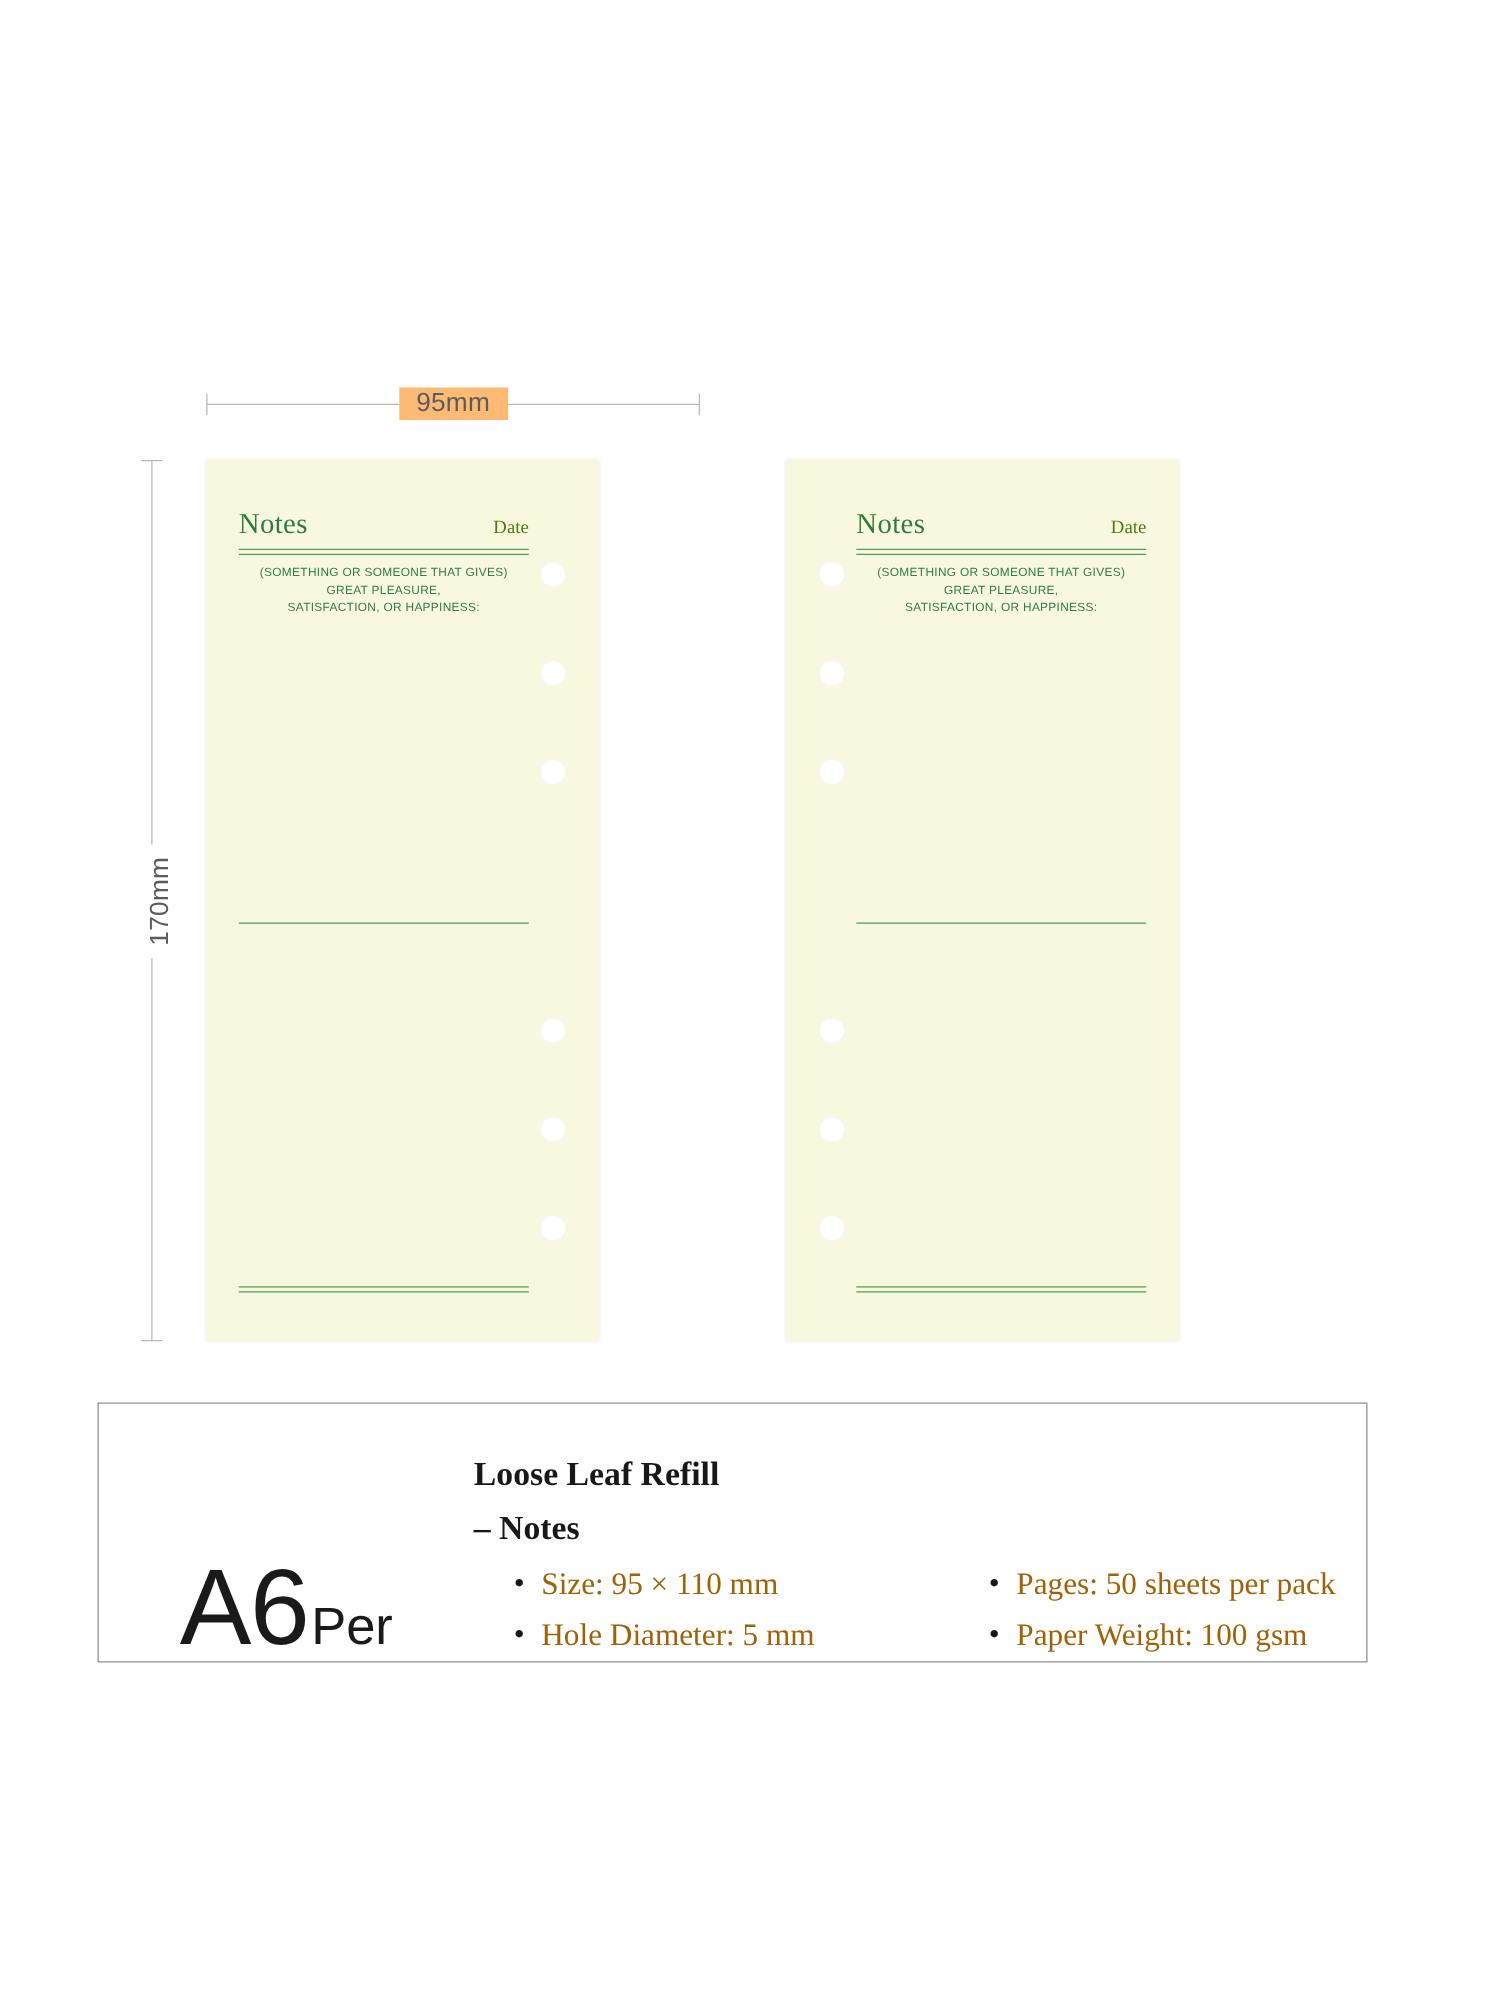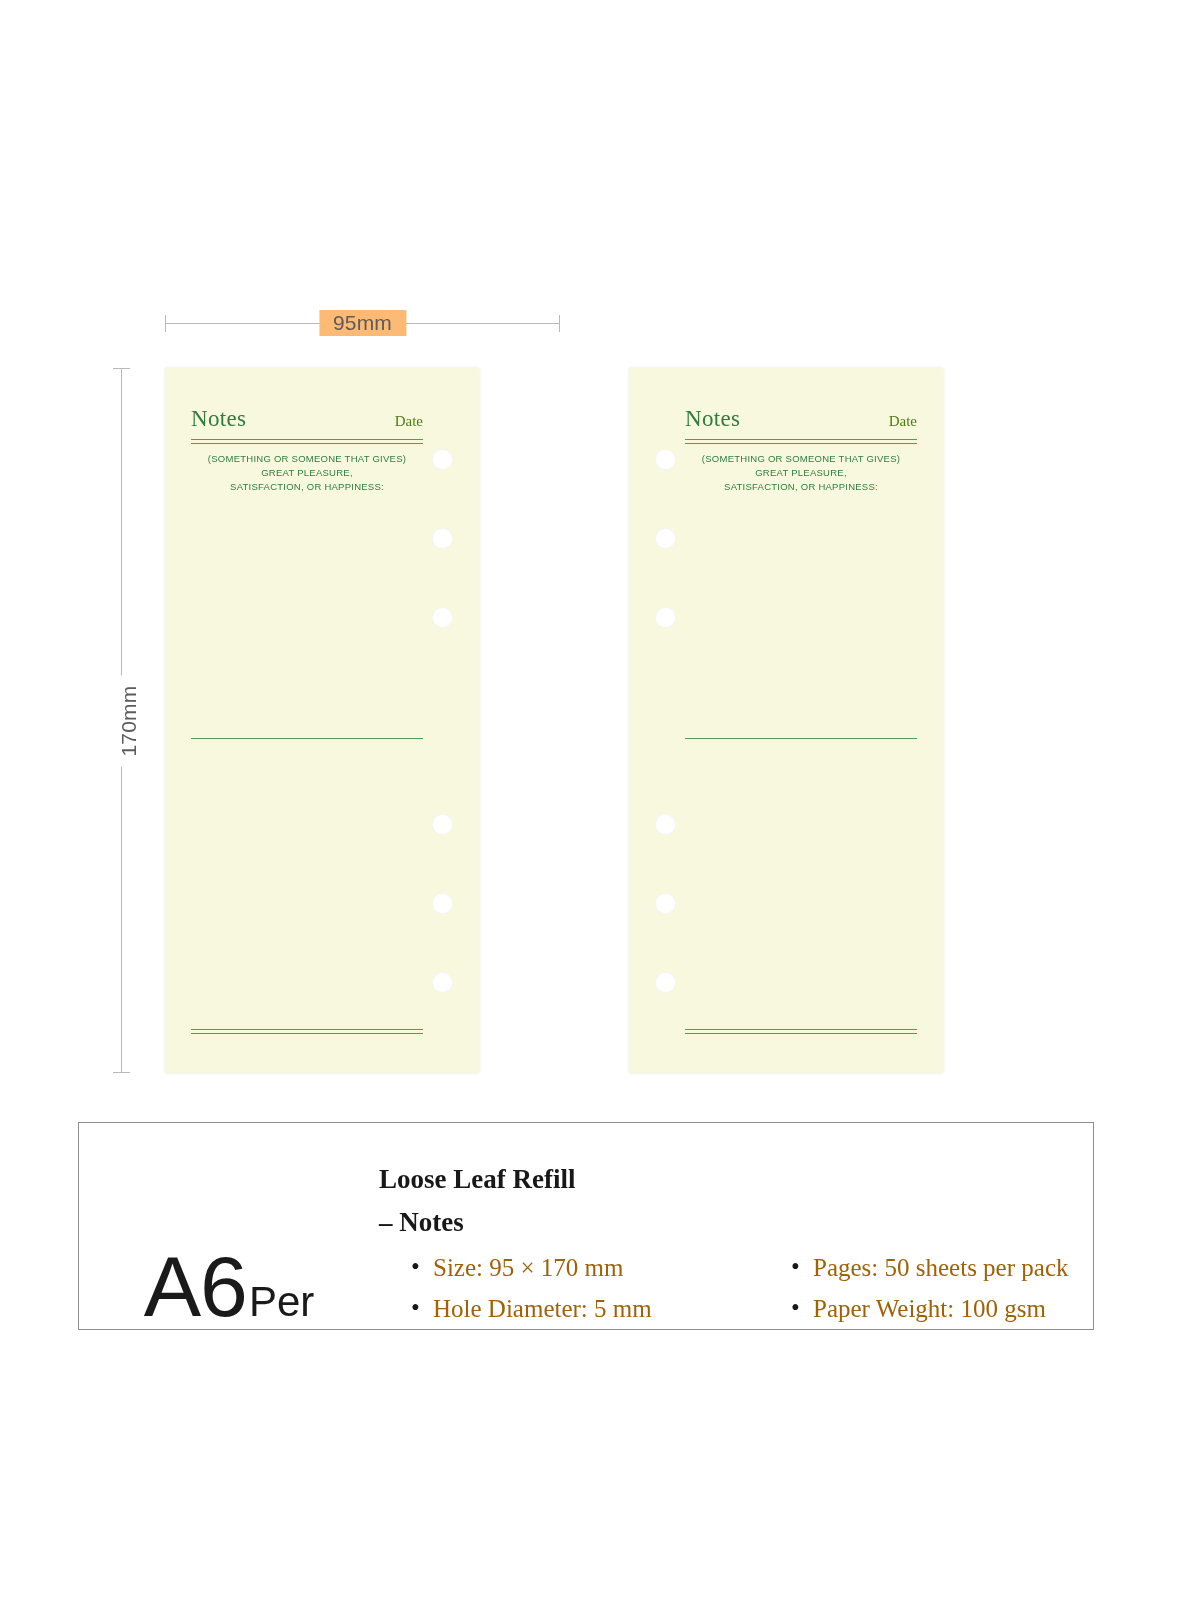--- a/index.html
+++ b/index.html
@@ -329,21 +329,21 @@
 
 <div class="info-panel">
   <div class="size-badge">
     <span class="big">A6</span>
     <span class="small">Per</span>
   </div>
   <div class="info-col info-col-1">
     <div class="panel-title">Loose Leaf Refill</div>
     <div class="panel-subtitle">– Notes</div>
     <ul class="spec-list">
-      <li>Size: 95 × 170 mm</li>
+      <li>Size: 95 × 110 mm</li>
       <li>Hole Diameter: 5 mm</li>
     </ul>
   </div>
   <div class="info-col info-col-2">
     <ul class="spec-list">
       <li>Pages: 50 sheets per pack</li>
       <li>Paper Weight: 100 gsm</li>
     </ul>
   </div>
 </div>

